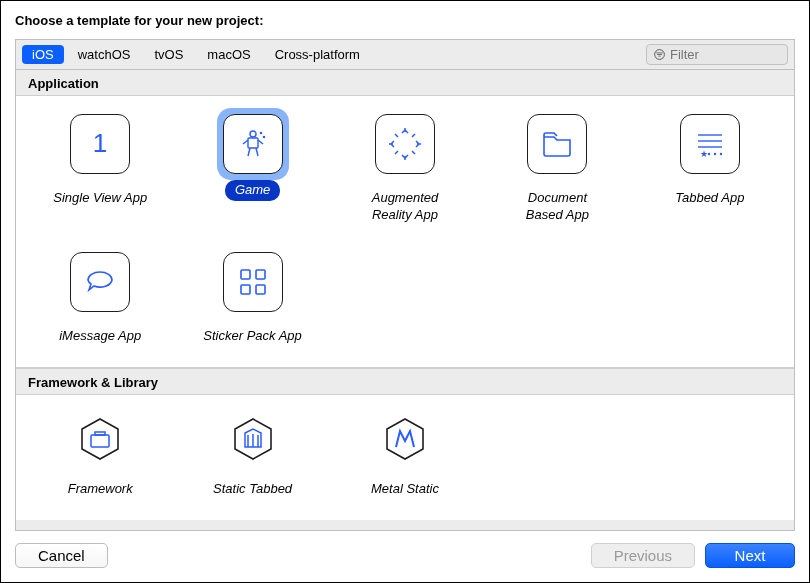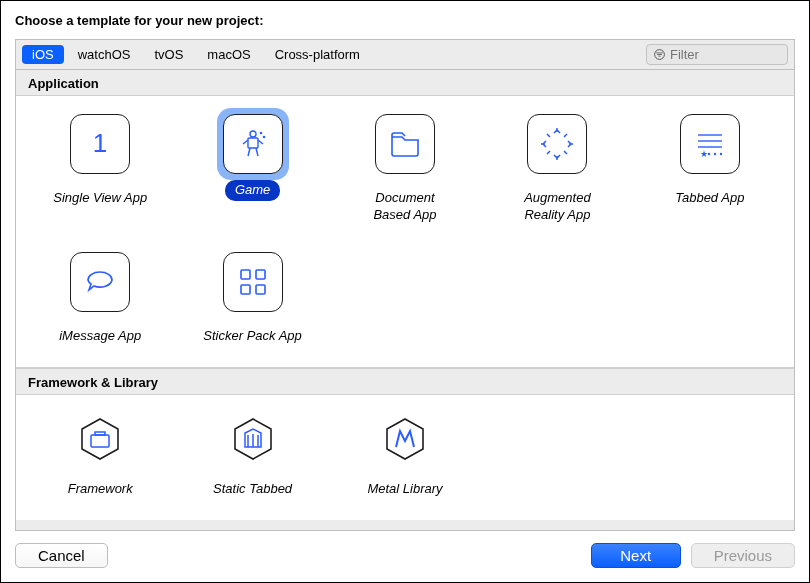--- a/index.html
+++ b/index.html
@@ -233,42 +233,42 @@
               </svg>
         </div>
           </div>
         <div class="template-label">Game</div>
       </div>
 
       <div class="template-item">
         <div class="icon-frame-wrap">
             <div class="icon-frame">
           <svg class="icon-svg" viewBox="0 0 36 36">
-                <path d="M5 11 h10 l3 3 h13 v14 a2 2 0 0 1 -2 2 H7 a2 2 0 0 1 -2 -2 Z M5 11 v-2 a2 2 0 0 1 2 -2 h8 l3 3" fill="none" stroke="#2a5cff" stroke-width="1.6"></path>
-              </svg>
-        </div>
-          </div>
-        <div class="template-label" style="white-space:pre-line">Document
-Based App</div>
-      </div>
-
-      <div class="template-item">
-        <div class="icon-frame-wrap">
-            <div class="icon-frame">
-          <svg class="icon-svg" viewBox="0 0 36 36">
                 <g fill="none" stroke="#2a5cff" stroke-width="1.5">
                   <path d="M18 6 L18 2 M18 30 L18 34 M6 18 L2 18 M30 18 L34 18"></path>
                   <path d="M18 4 l-3 3 M18 4 l3 3 M18 32 l-3 -3 M18 32 l3 -3 M4 18 l3 -3 M4 18 l3 3 M32 18 l-3 -3 M32 18 l-3 3"></path>
                   <path d="M11 11 l-3 -3 M25 11 l3 -3 M11 25 l-3 3 M25 25 l3 3"></path>
                 </g>
               </svg>
         </div>
           </div>
         <div class="template-label" style="white-space:pre-line">Augmented
 Reality App</div>
+      </div>
+
+      <div class="template-item">
+        <div class="icon-frame-wrap">
+            <div class="icon-frame">
+          <svg class="icon-svg" viewBox="0 0 36 36">
+                <path d="M5 11 h10 l3 3 h13 v14 a2 2 0 0 1 -2 2 H7 a2 2 0 0 1 -2 -2 Z M5 11 v-2 a2 2 0 0 1 2 -2 h8 l3 3" fill="none" stroke="#2a5cff" stroke-width="1.6"></path>
+              </svg>
+        </div>
+          </div>
+        <div class="template-label" style="white-space:pre-line">Document
+Based App</div>
       </div>
 
 
       <div class="template-item">
         <div class="icon-frame-wrap">
             <div class="icon-frame">
           <svg class="icon-svg" viewBox="0 0 36 36">
                 <g stroke="#2a5cff" stroke-width="1.4" fill="none">
                   <line x1="6" y1="9" x2="30" y2="9"></line>
                   <line x1="6" y1="15" x2="30" y2="15"></line>
@@ -348,28 +348,28 @@
 
       <div class="template-item">
         <div class="icon-frame-wrap">
             <div class="icon-frame" style="border:none;width:60px;height:52px">
           <svg class="hex-icon" viewBox="0 0 48 48">
                 <polygon points="24,4 42,14 42,34 24,44 6,34 6,14" fill="none" stroke="#1d1d1f" stroke-width="1.6"></polygon>
                 <path d="M15 32 l4 -16 l5 10 l5 -10 l4 16" fill="none" stroke="#2a5cff" stroke-width="2"></path>
               </svg>
         </div>
           </div>
-        <div class="template-label">Metal Library</div>
+        <div class="template-label">Metal Static</div>
       </div>
 
     </div>
 
   </div>
 
   <div class="footer">
     <div class="btn">Cancel</div>
     <div class="footer-right">
+      <div class="btn disabled">Previous</div>
       <div class="btn primary">Next</div>
-      <div class="btn disabled">Previous</div>
     </div>
   </div>
 
 </div>
 
 </body></html>

